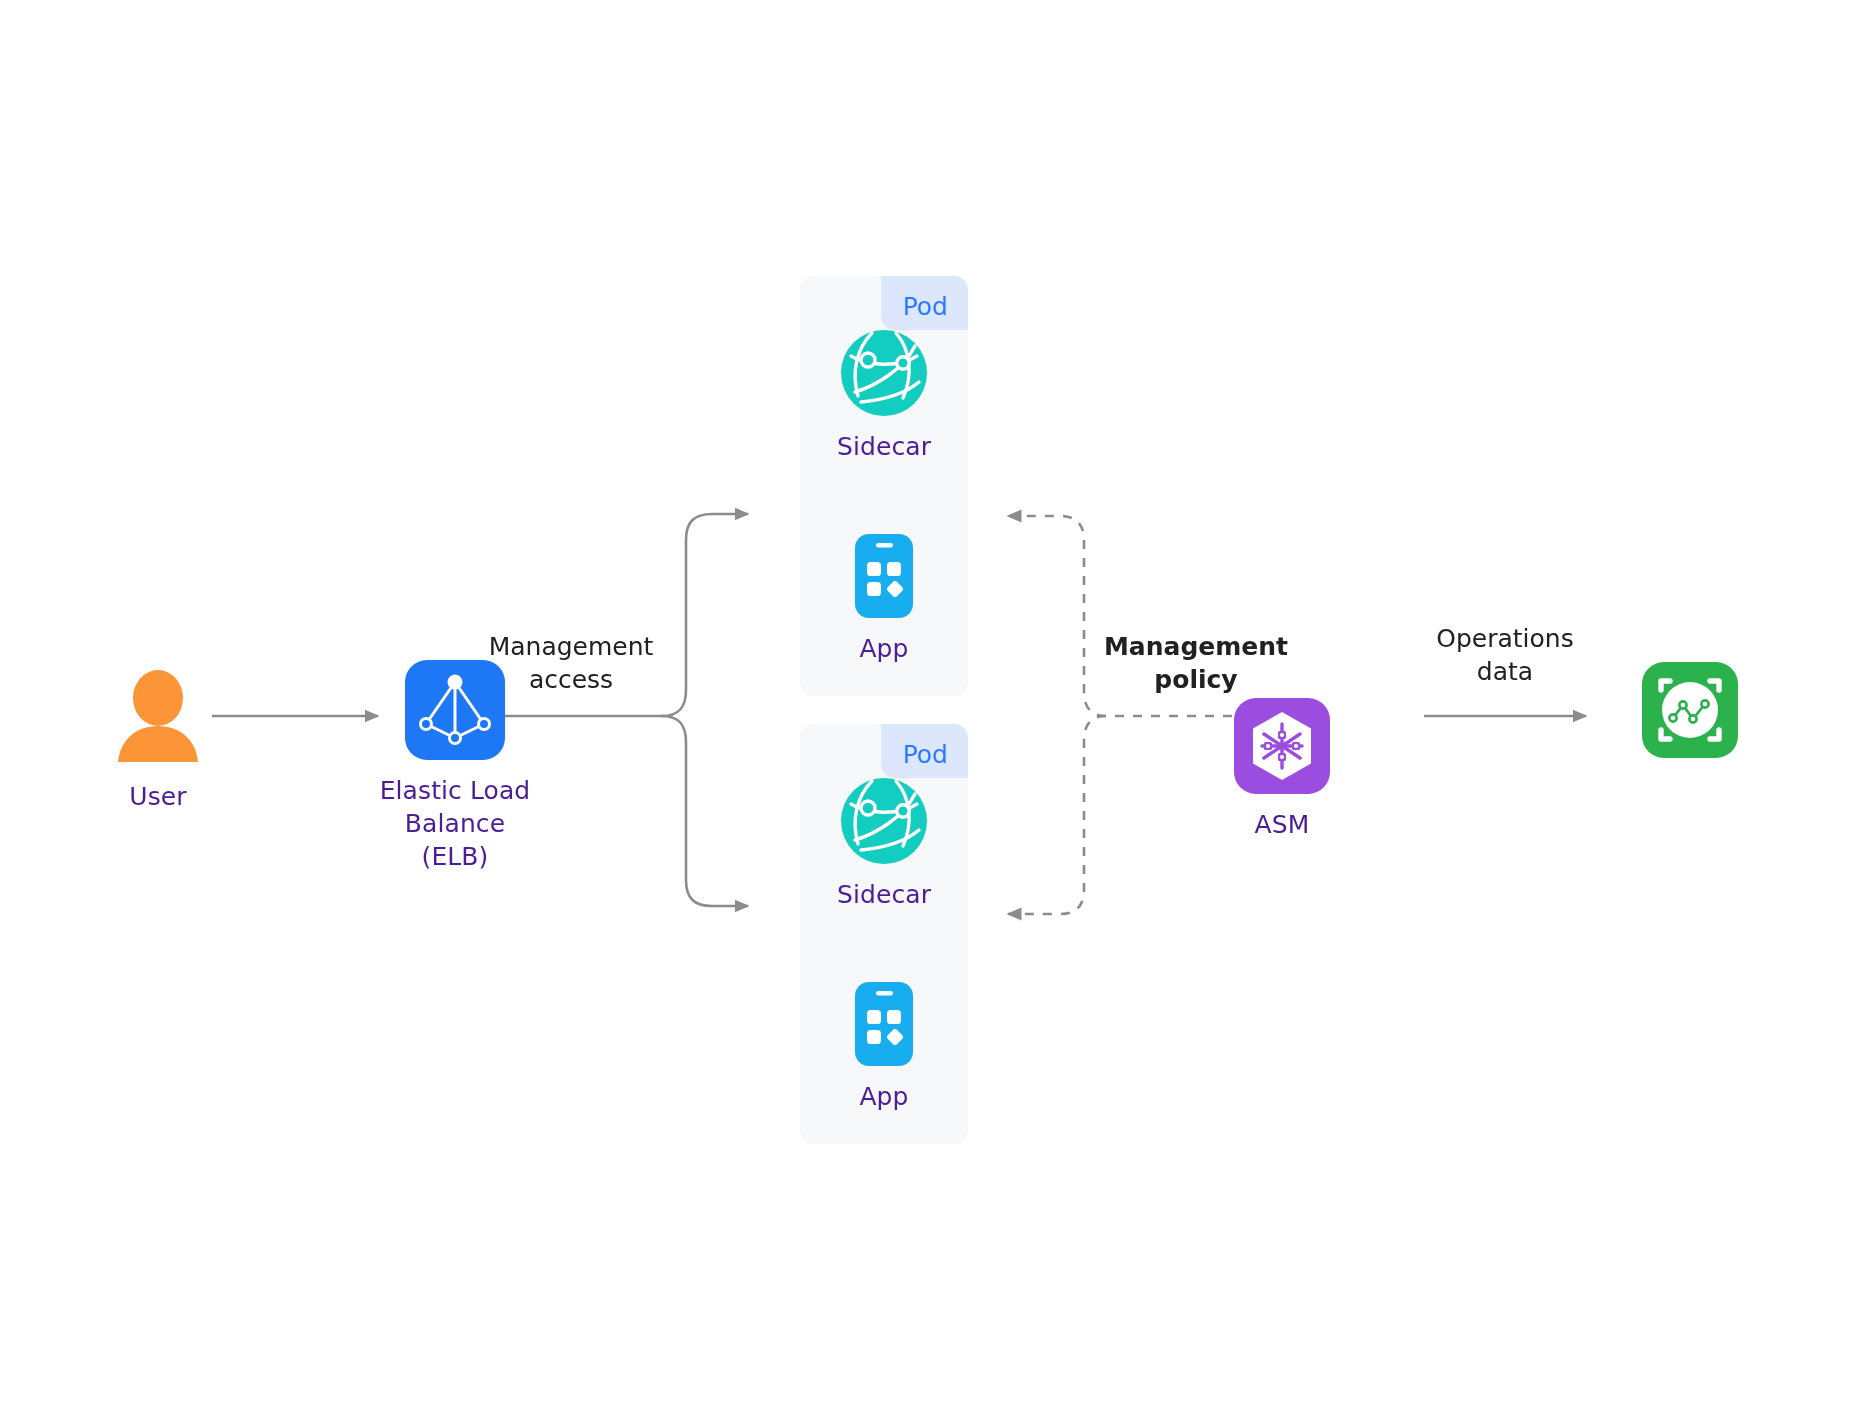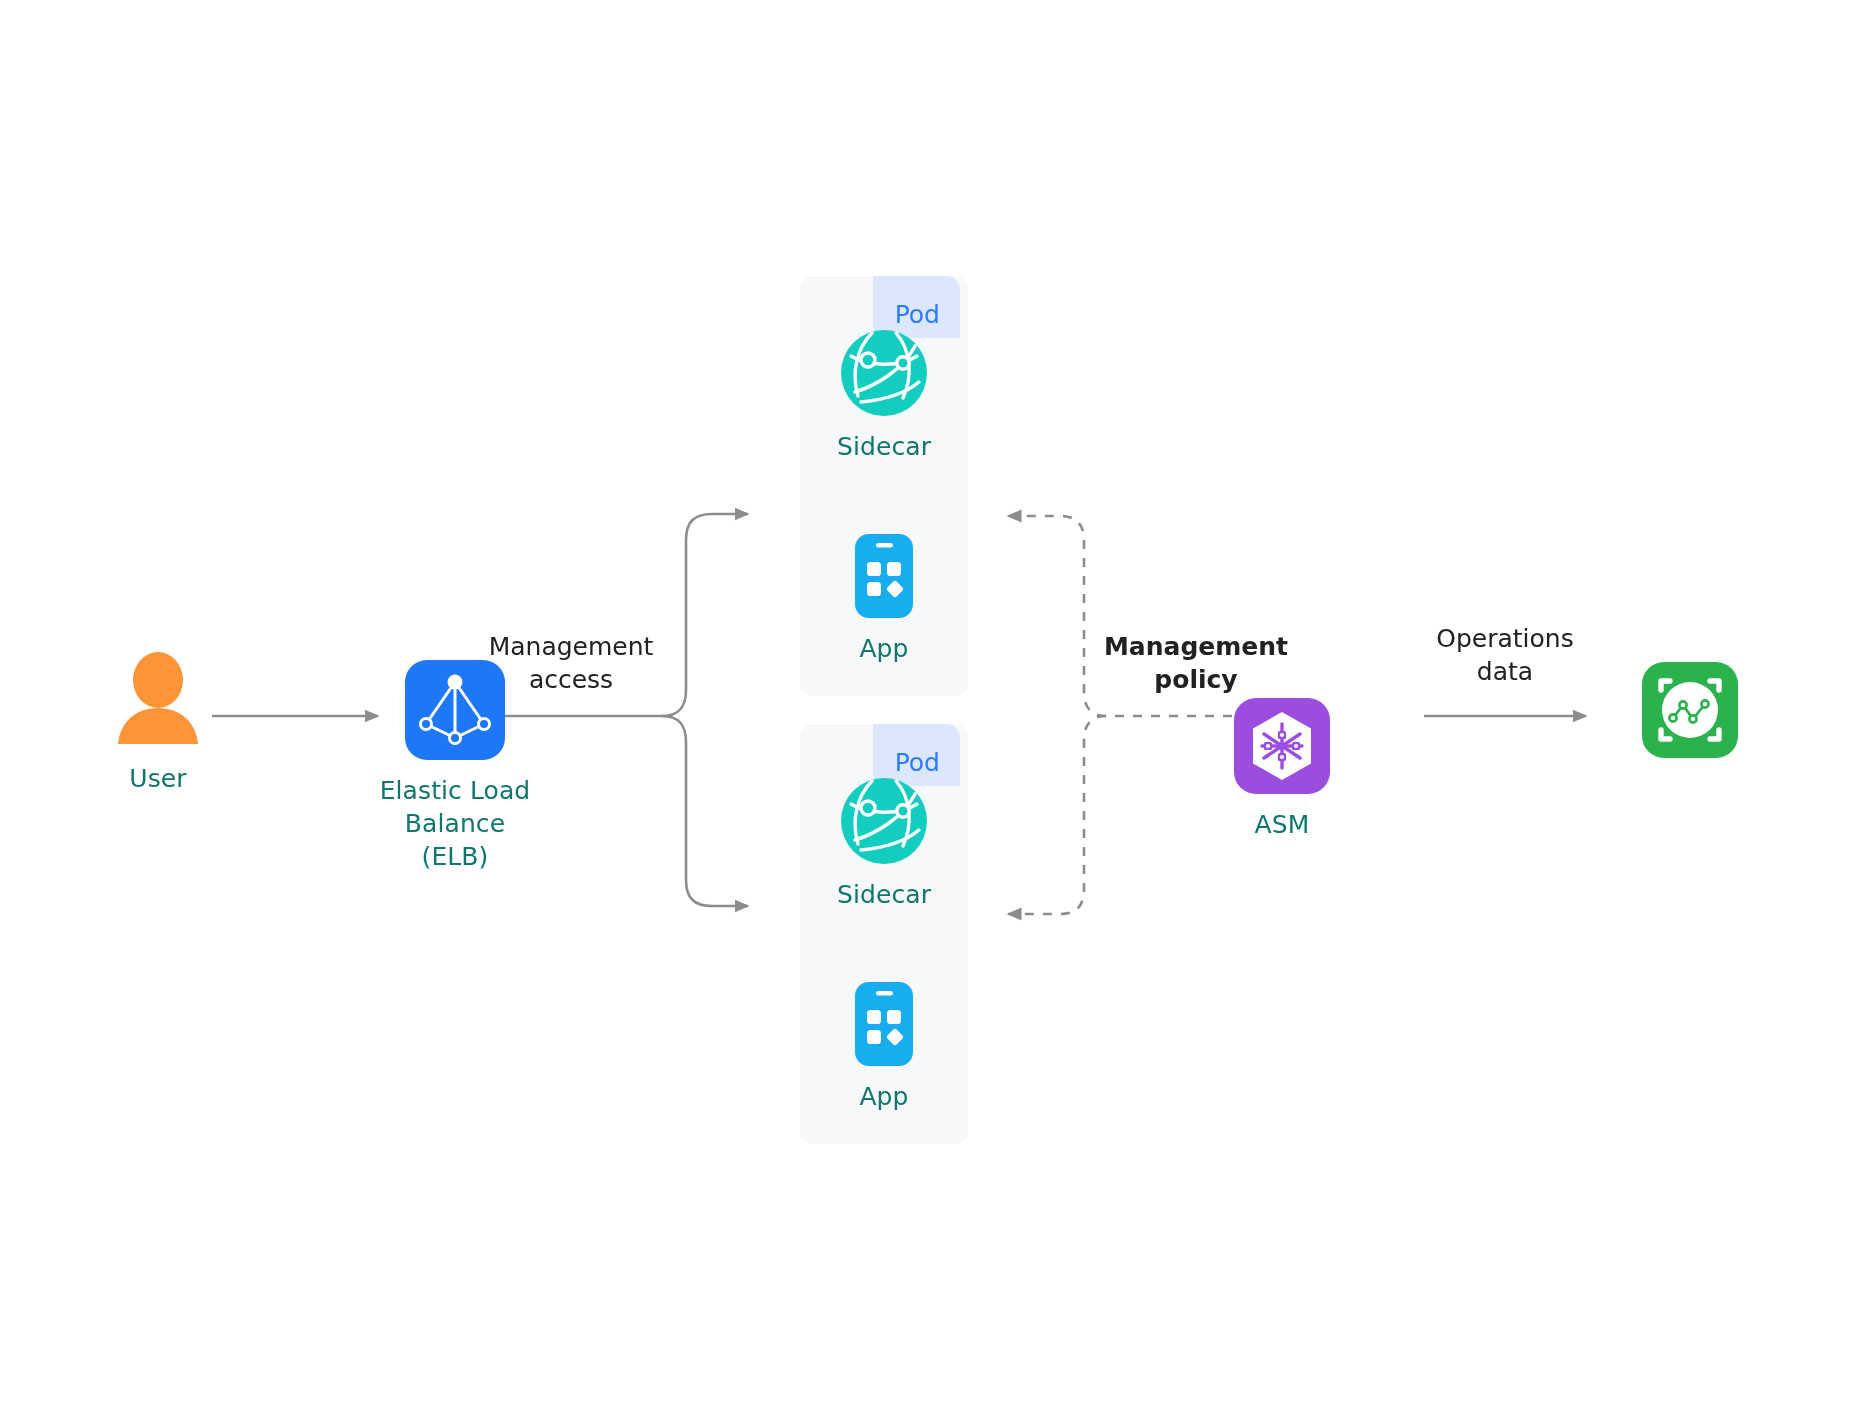--- a/index.html
+++ b/index.html
@@ -29,21 +29,21 @@
     display: flex;
     flex-direction: column;
     align-items: center;
   }
 
   .caption {
     margin-top: 14px;
     font-size: 25px;
     line-height: 33px;
     text-align: center;
-    color: #0f766e;
+    color: #4c1d95;
     white-space: pre-line;
     letter-spacing: 0.1px;
   }
   .caption.small {
     font-size: 22px;
     line-height: 30px;
   }
 
   
   .edge-label {
@@ -57,26 +57,26 @@
 
   
   .pod {
     position: absolute;
     background: #F7F8FA;
     border-radius: 14px;
   }
   .pod-badge {
     position: absolute;
     top: 0;
-    right: 8px;
+    right: 0;
     background: #DCE7FB;
     color: #2A7BFF;
     font-size: 25px;
     line-height: 30px;
-    padding: 24px 20px 8px 22px;
+    padding: 16px 20px 8px 22px;
     border-top-right-radius: 14px;
     border-bottom-left-radius: 14px;
     text-align: center;
   }
 
   
   .icon-box { line-height: 0; }
 </style>
 </head>
 <body>
@@ -124,21 +124,21 @@
 </svg>
 
 <div class="pod" style="left:800px; top:276px; width:168px; height:420px;">
   <div class="pod-badge">Pod</div>
 </div>
 
 <div class="pod" style="left:800px; top:724px; width:168px; height:420px;">
   <div class="pod-badge">Pod</div>
 </div>
 
-<div class="node" style="left:102px; top:652px; width:112px;">
+<div class="node" style="left:102px; top:670px; width:112px;">
   <div class="icon-box">
     <svg width="84" height="96" viewBox="0 0 84 96">
       <ellipse cx="42" cy="28" rx="25" ry="28" fill="#FB9537"></ellipse>
       <path d="M42 56 C 20 56 4 70 2 92 L 82 92 C 80 70 64 56 42 56 Z" fill="#FB9537"></path>
     </svg>
   </div>
   <div class="caption">User</div>
 </div>
 
 <div class="node" style="left:351px; top:660px; width:208px;justify-content:flex-end;">

